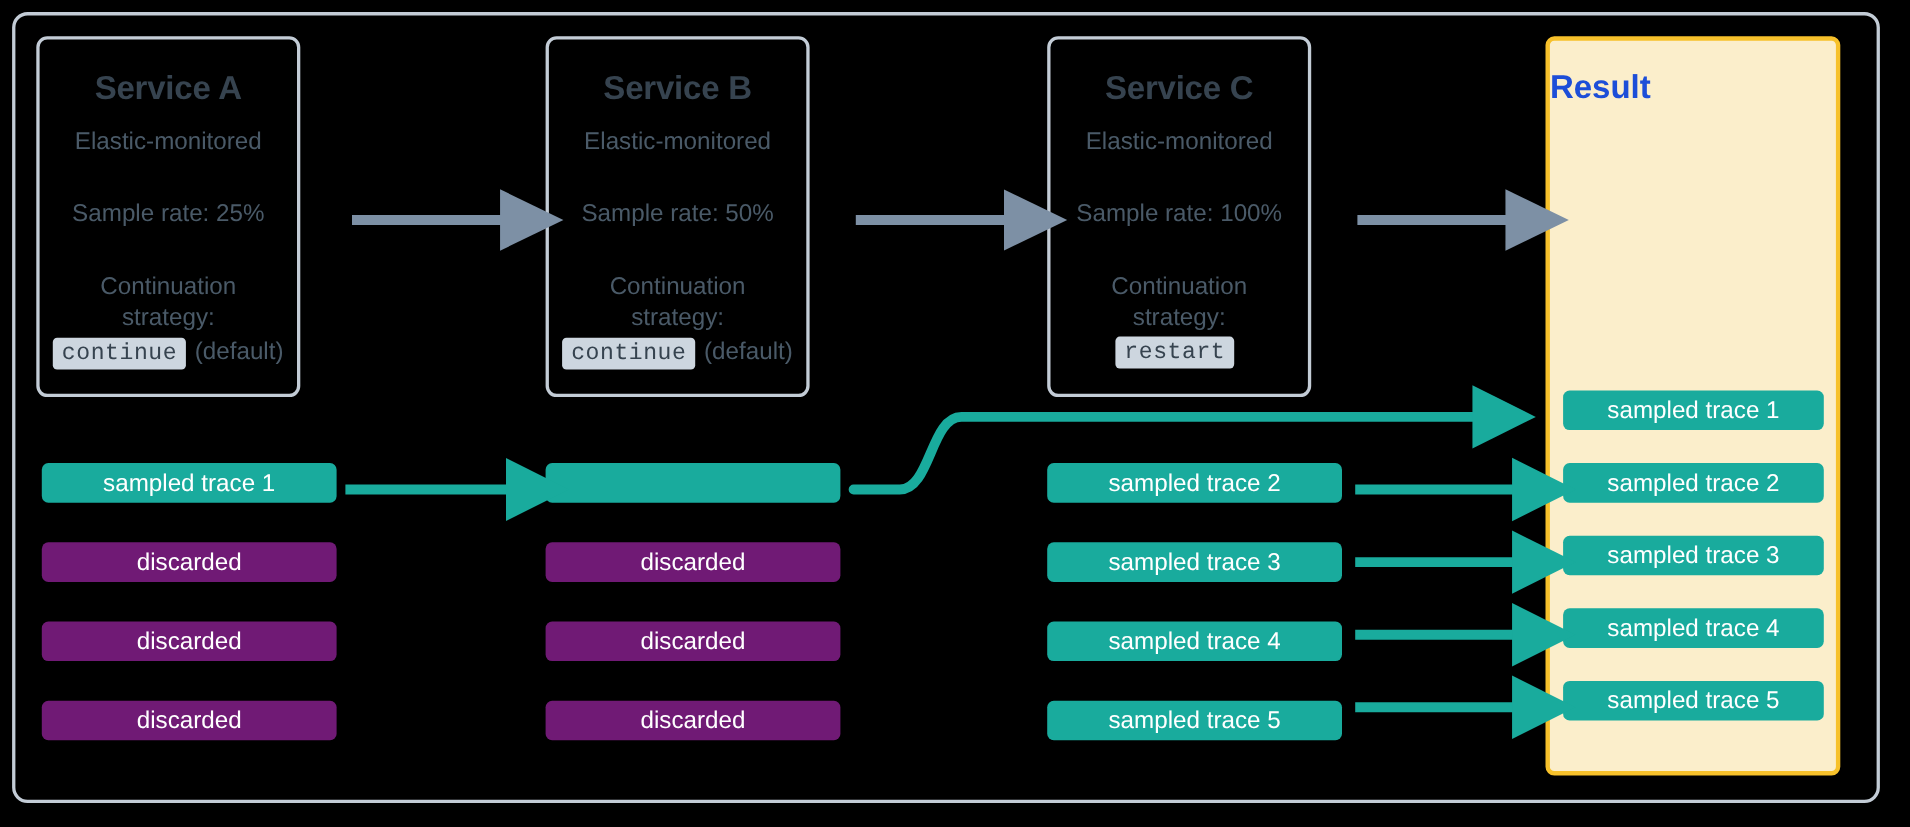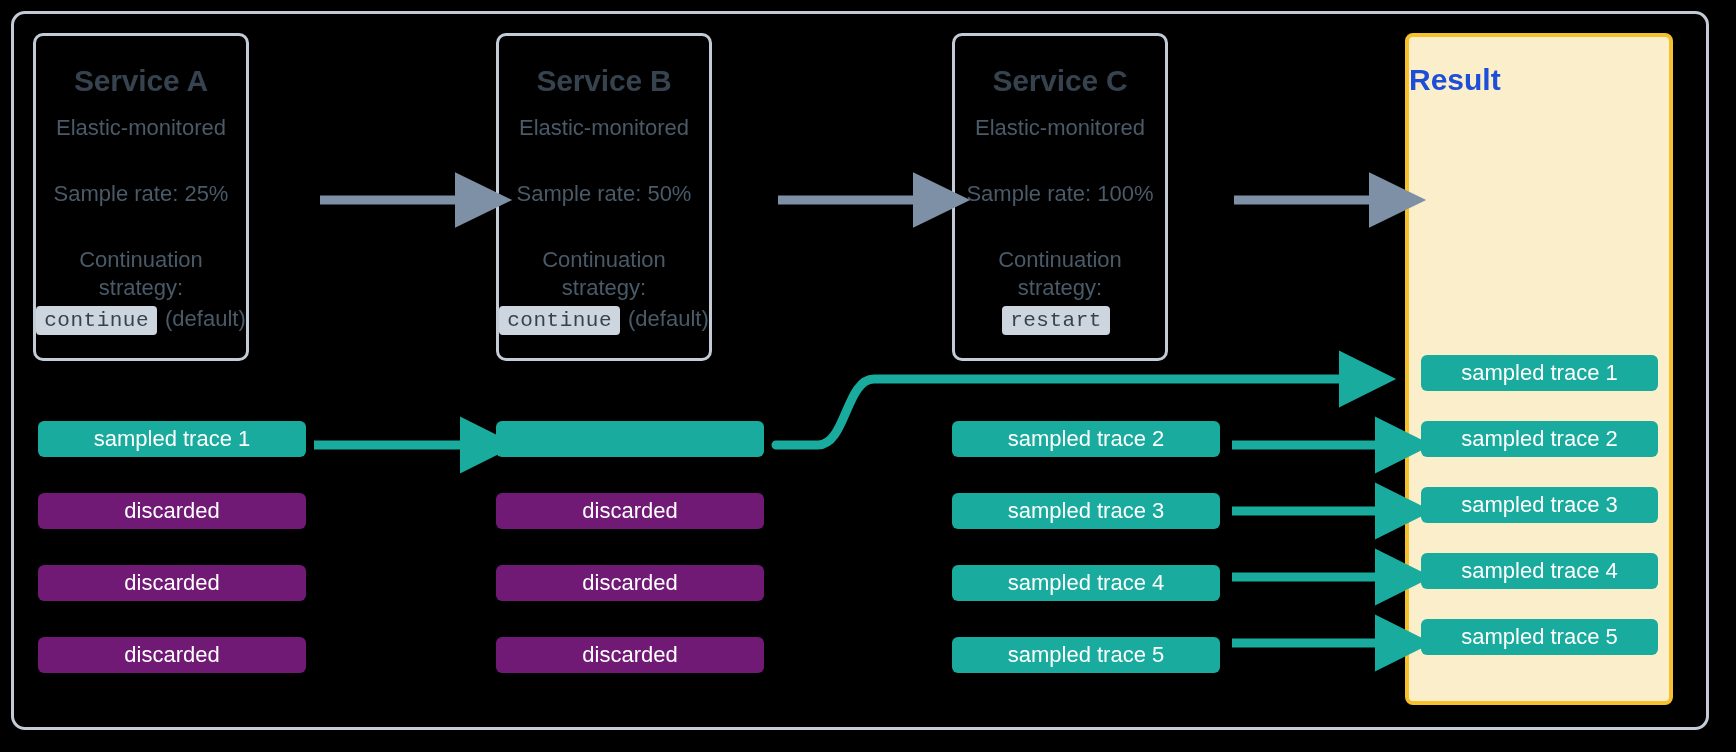--- a/index.html
+++ b/index.html
@@ -22,21 +22,21 @@
     width:1698px; height:719px;
     border:3px solid #c3ccd6;
     border-radius:14px;
     box-sizing:border-box;
     background:transparent;
   }
   
   .service-card{
     position:absolute;
     top:33px;
-    width:216px;
+    width:240px;
     height:328px;
     box-sizing:border-box;
     border:3px solid #c3ccd6;
     border-radius:10px;
     background:transparent;
     text-align:center;
     color:#3c4a56;
     padding-top:14px;
   }
   .service-title{

